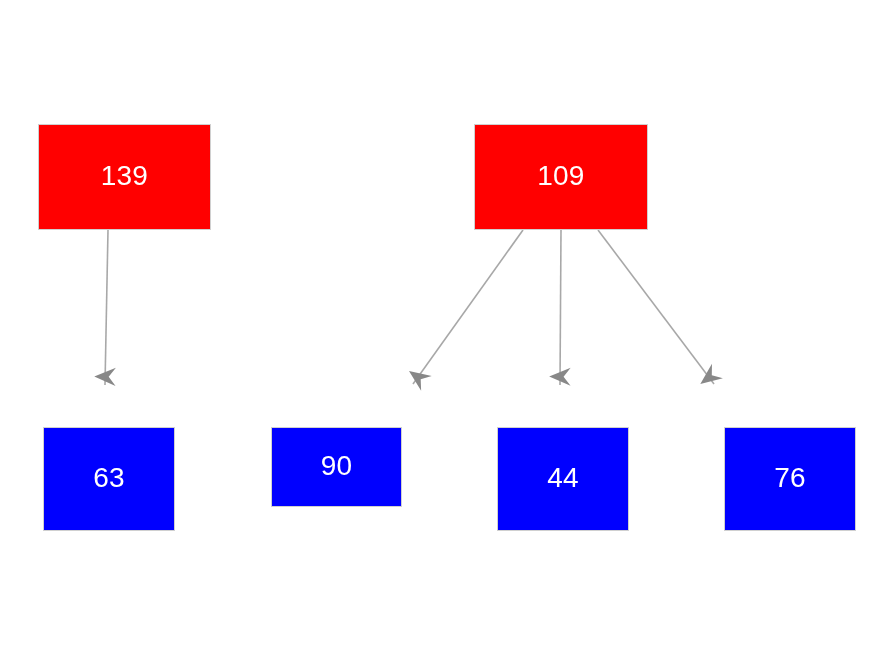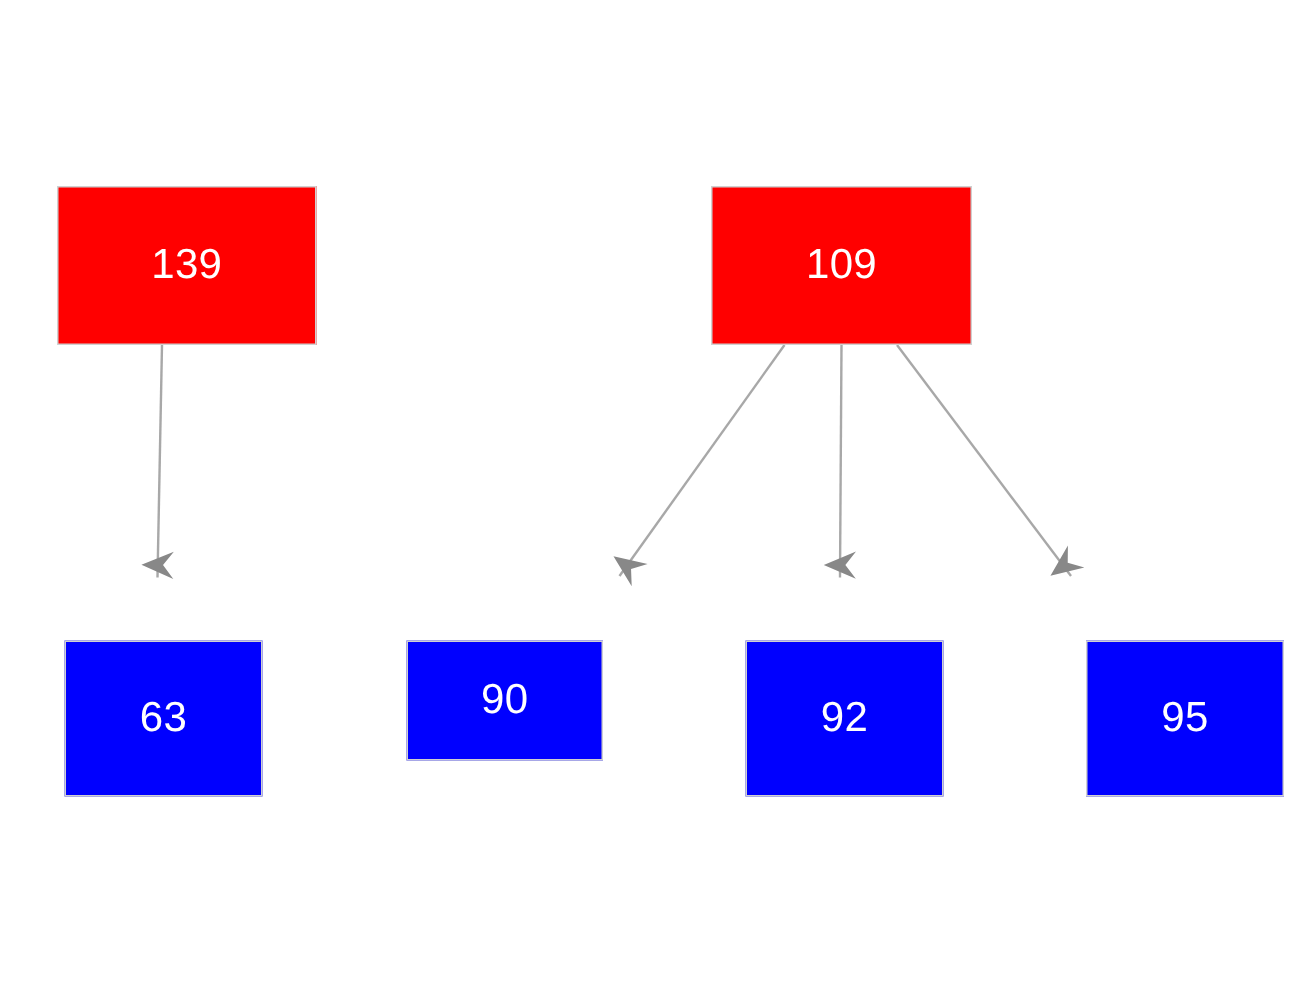--- a/index.html
+++ b/index.html
@@ -93,20 +93,20 @@
 
   <div class="node node-child" style="left:43px; top:427px; width:132px; height:104px;">
     <span class="node-label">63</span>
   </div>
 
   <div class="node node-child" style="left:271px; top:427px; width:131px; height:80px;">
     <span class="node-label">90</span>
   </div>
 
   <div class="node node-child" style="left:497px; top:427px; width:132px; height:104px;">
-    <span class="node-label">92</span>
+    <span class="node-label">44</span>
   </div>
 
   <div class="node node-child" style="left:724px; top:427px; width:132px; height:104px;">
-    <span class="node-label">95</span>
+    <span class="node-label">76</span>
   </div>
 
 </div>
 
 </body></html>

